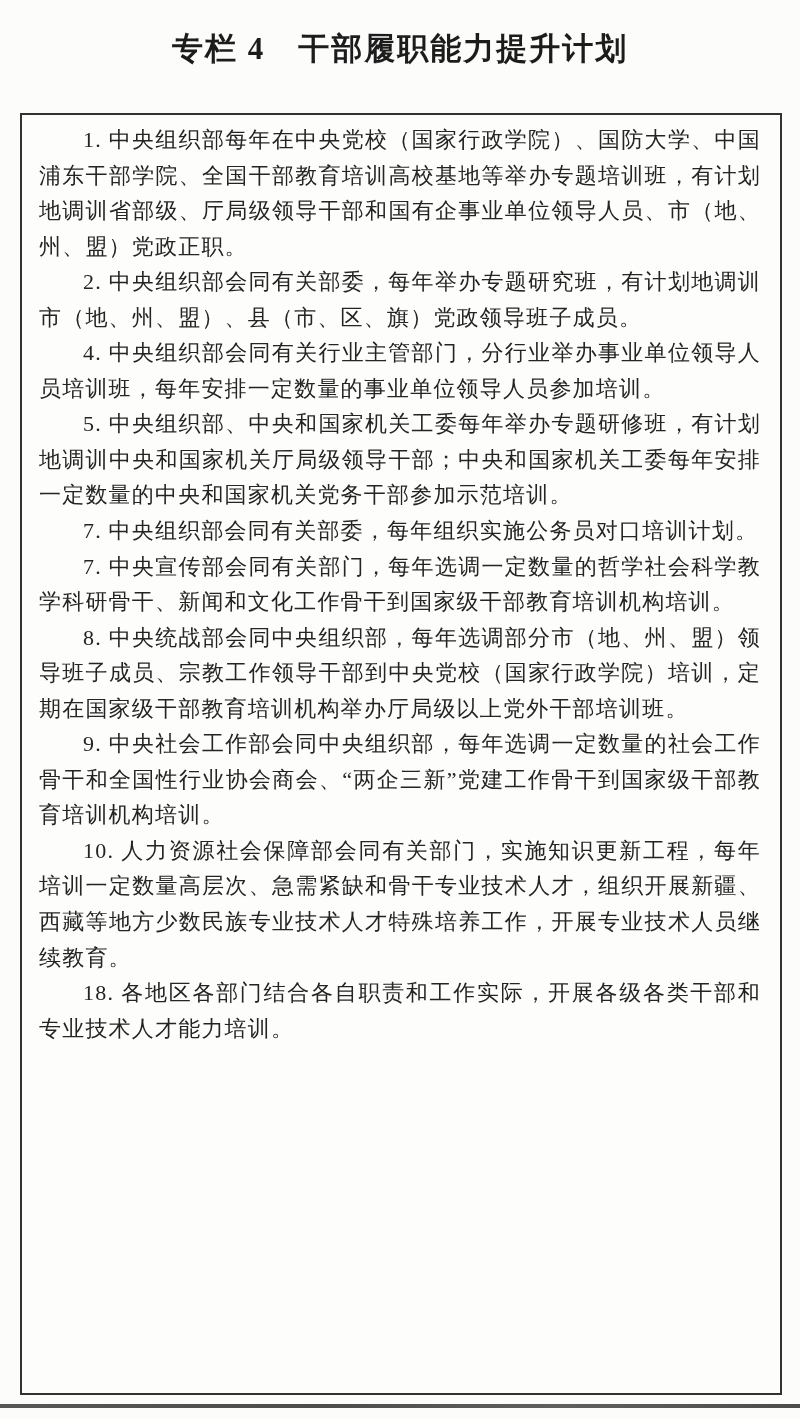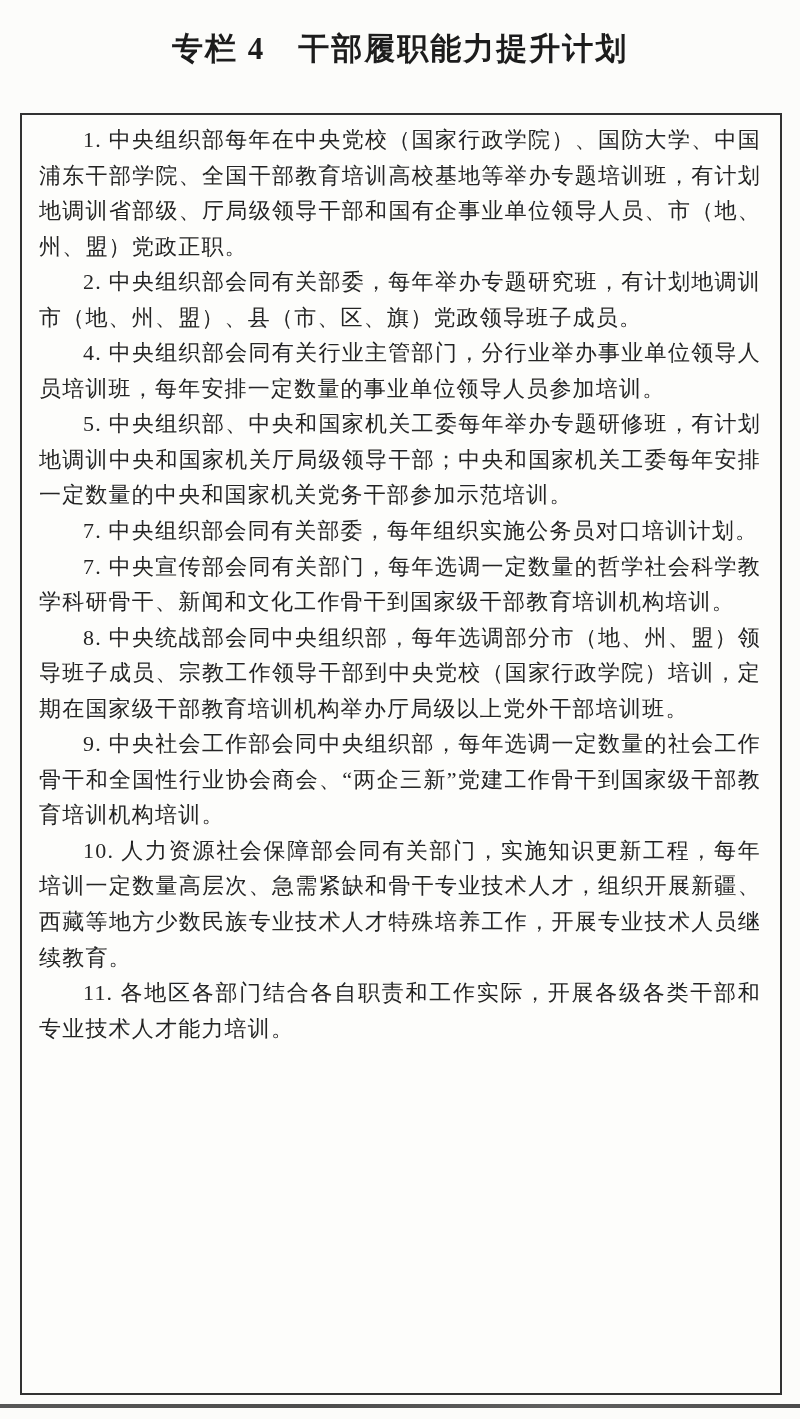--- a/index.html
+++ b/index.html
@@ -69,18 +69,18 @@
   <div class="plan-box">
     <p>1. 中央组织部每年在中央党校（国家行政学院）、国防大学、中国浦东干部学院、全国干部教育培训高校基地等举办专题培训班，有计划地调训省部级、厅局级领导干部和国有企事业单位领导人员、市（地、州、盟）党政正职。</p>
     <p>2. 中央组织部会同有关部委，每年举办专题研究班，有计划地调训市（地、州、盟）、县（市、区、旗）党政领导班子成员。</p>
     <p>4. 中央组织部会同有关行业主管部门，分行业举办事业单位领导人员培训班，每年安排一定数量的事业单位领导人员参加培训。</p>
     <p>5. 中央组织部、中央和国家机关工委每年举办专题研修班，有计划地调训中央和国家机关厅局级领导干部；中央和国家机关工委每年安排一定数量的中央和国家机关党务干部参加示范培训。</p>
     <p>7. 中央组织部会同有关部委，每年组织实施公务员对口培训计划。</p>
     <p>7. 中央宣传部会同有关部门，每年选调一定数量的哲学社会科学教学科研骨干、新闻和文化工作骨干到国家级干部教育培训机构培训。</p>
     <p>8. 中央统战部会同中央组织部，每年选调部分市（地、州、盟）领导班子成员、宗教工作领导干部到中央党校（国家行政学院）培训，定期在国家级干部教育培训机构举办厅局级以上党外干部培训班。</p>
     <p>9. 中央社会工作部会同中央组织部，每年选调一定数量的社会工作骨干和全国性行业协会商会、“两企三新”党建工作骨干到国家级干部教育培训机构培训。</p>
     <p>10. 人力资源社会保障部会同有关部门，实施知识更新工程，每年培训一定数量高层次、急需紧缺和骨干专业技术人才，组织开展新疆、西藏等地方少数民族专业技术人才特殊培养工作，开展专业技术人员继续教育。</p>
-    <p>11. 各地区各部门结合各自职责和工作实际，开展各级各类干部和专业技术人才能力培训。</p>
+    <p>18. 各地区各部门结合各自职责和工作实际，开展各级各类干部和专业技术人才能力培训。</p>
   </div>
 
   <div class="bottom-rule"></div>
 
 </div>
 
 </body></html>

